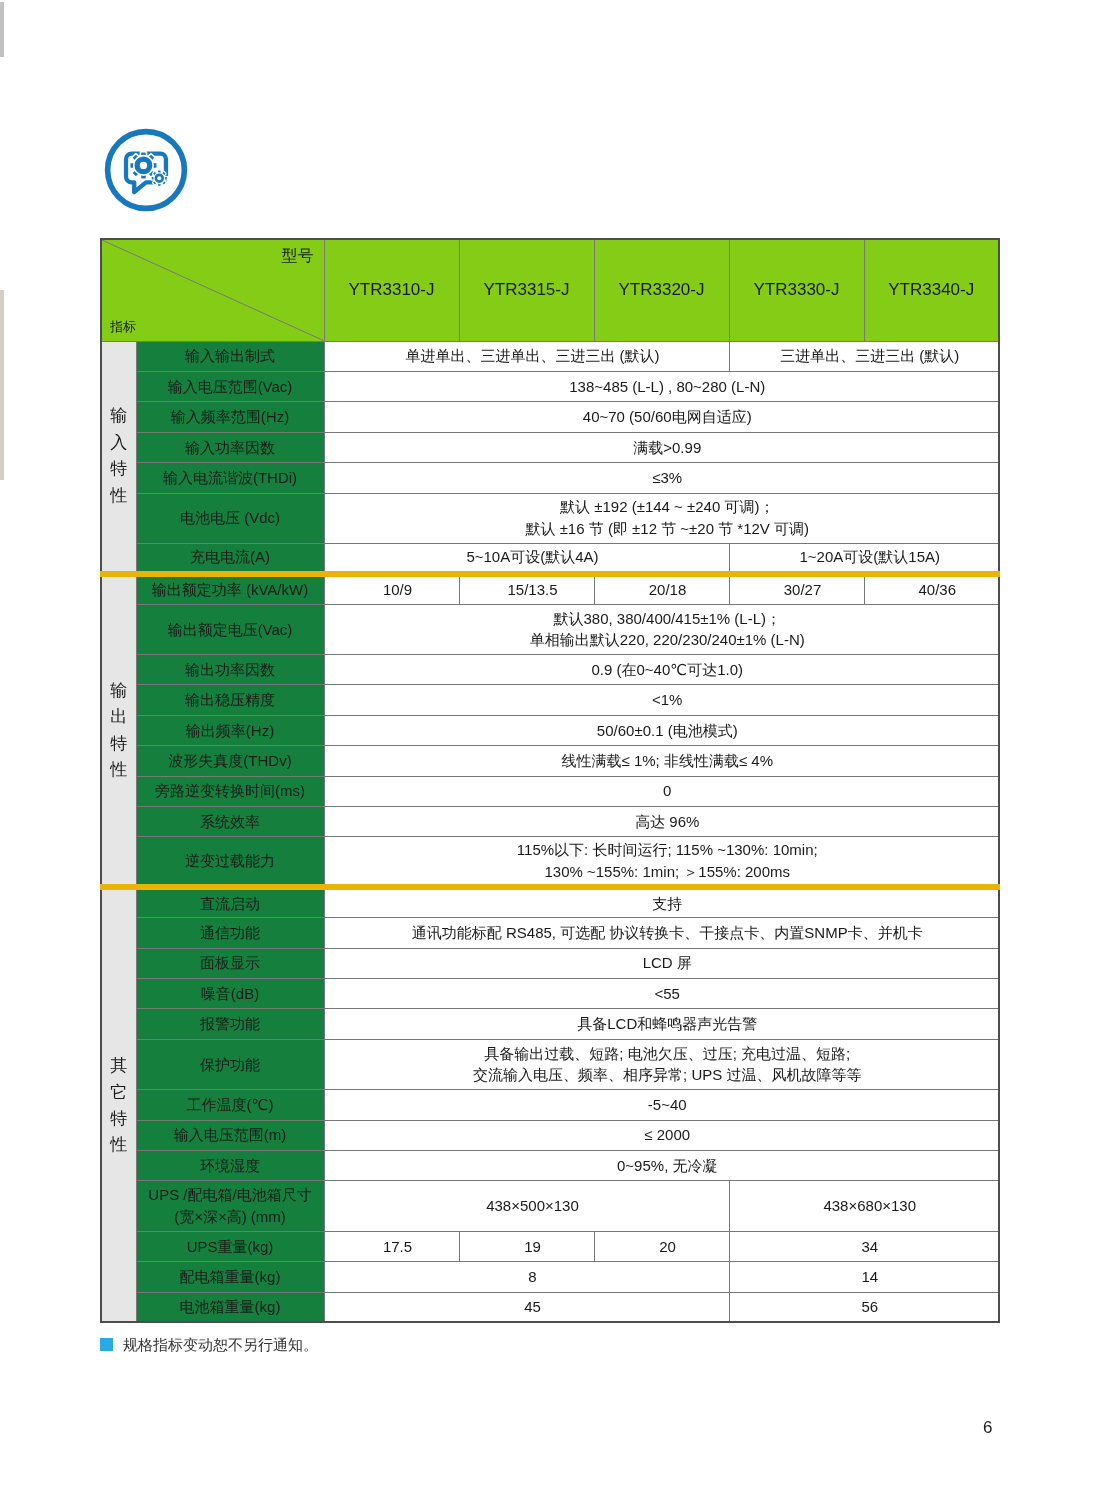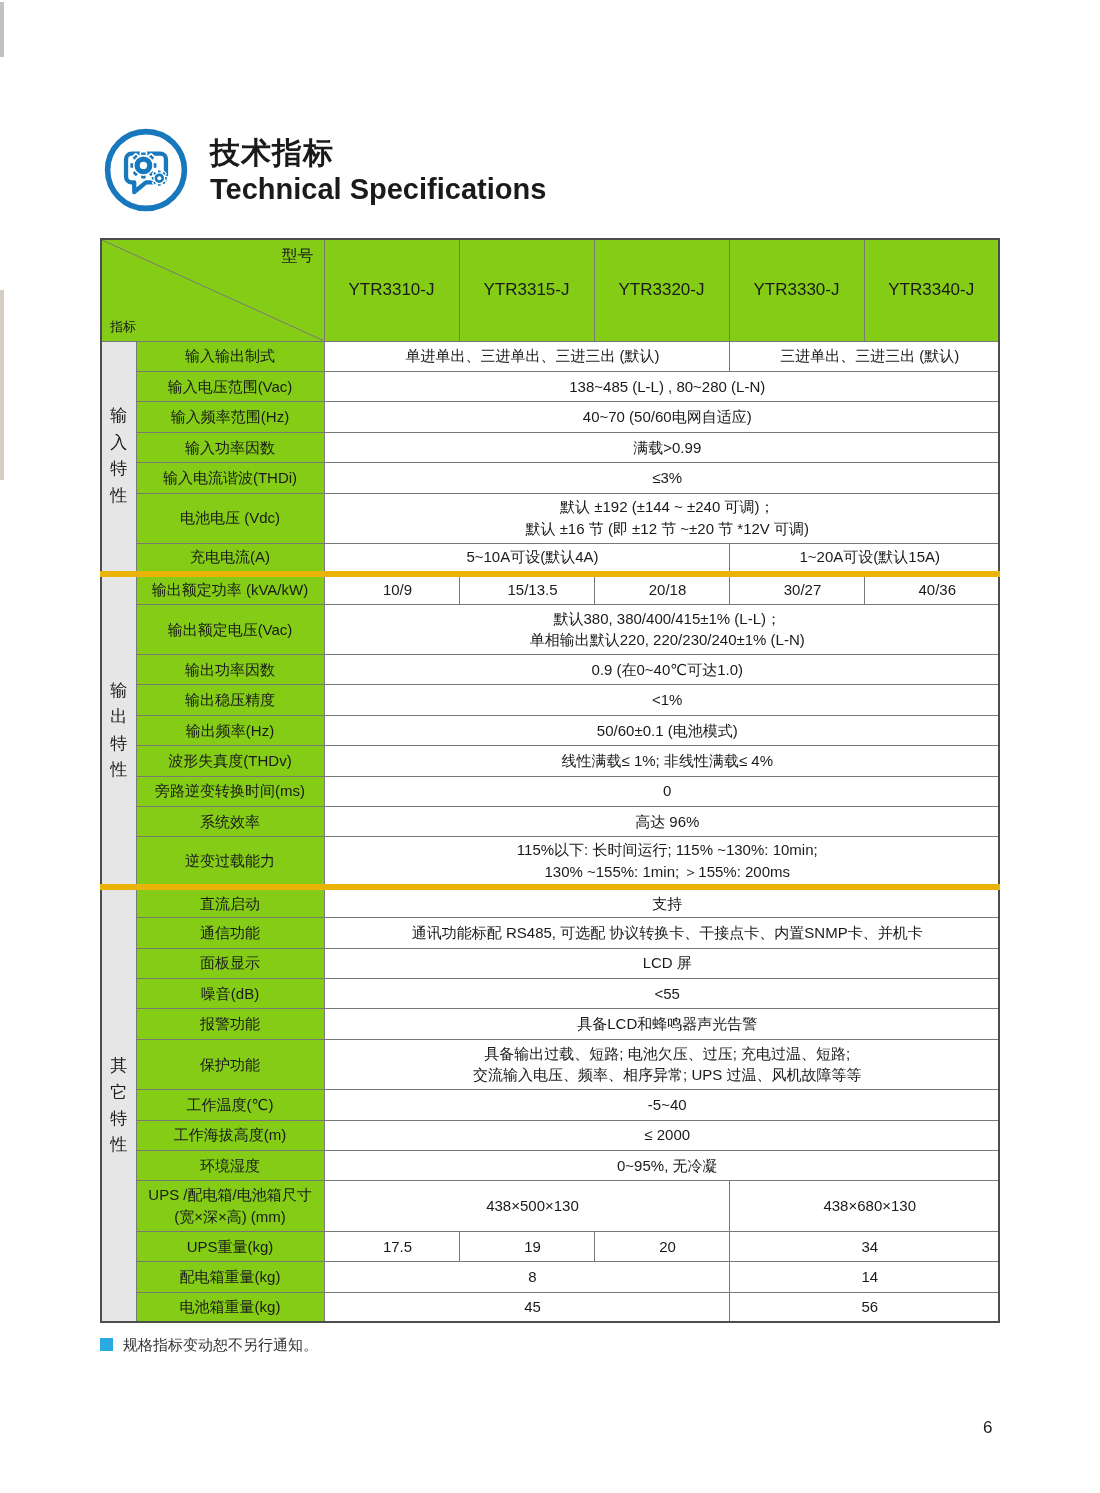--- a/index.html
+++ b/index.html
@@ -35,21 +35,21 @@
   .spec-table thead tr{height:50px;}
   .spec-table tbody tr{height:30.4px;}
   .spec-table tbody tr.tall{height:50.4px;}
   .spec-table tr.gs td{border-top:6px solid #eab308;margin-top:44px;}
   .spec-table th{background:#84cc16;font-size:17px;}
   .corner{position:relative;padding:0;}
   .corner .diag{position:absolute;left:0;top:0;width:100%;height:100%;}
   .corner .c-tr{position:absolute;right:10px;top:4px;font-size:16px;}
   .corner .c-bl{position:absolute;left:8px;bottom:4px;font-size:13px;}
   td.grp{background:#e6e6e6;font-size:17px;line-height:1.55;padding:2px 0;}
-  td.lbl{background:#84cc16;}
+  td.lbl{background:#15803d;}
   td.val{background:#ffffff;padding-left:16px;}
 
   
   .note{position:absolute;left:100px;top:1287px;display:flex;align-items:flex-start;margin-top:48px;}
   .note-bullet{width:13px;height:13px;background:var(--bullet,#29abe2);margin-top:3px;flex:0 0 auto;}
   .note-text{margin-left:10px;font-size:15px;color:#333333;line-height:1.3;}
 
   
   .page-number{position:absolute;left:983px;top:1418px;font-size:17px;color:#222222;}
 </style>
@@ -85,24 +85,20 @@
         <rect x="4" y="-1.8" width="4" height="3.6" rx="0.8"></rect>
         <rect x="-1.8" y="-8" width="3.6" height="4" rx="0.8" transform="rotate(45)"></rect>
         <rect x="-1.8" y="4" width="3.6" height="4" rx="0.8" transform="rotate(45)"></rect>
         <rect x="-8" y="-1.8" width="4" height="3.6" rx="0.8" transform="rotate(45)"></rect>
         <rect x="4" y="-1.8" width="4" height="3.6" rx="0.8" transform="rotate(45)"></rect>
       </g>
       <circle r="5.2" fill="currentColor" stroke="#ffffff" stroke-width="1.2"></circle>
       <circle r="2" fill="#ffffff"></circle>
     </g>
   </svg>
-  <div class="title-text">
-    <div class="title-zh">技术指标</div>
-    <div class="title-en">Technical Specifications</div>
-  </div>
 </div>
 
 <table class="spec-table">
   <colgroup>
     <col style="width:35px">
       <col style="width:188px">
     <col style="width:135px">
       <col style="width:135px">
       <col style="width:135px">
     <col style="width:135px">
@@ -233,21 +229,21 @@
       <tr class="tall">
         <td class="lbl">保护功能</td>
         <td class="val" colspan="5">具备输出过载、短路; 电池欠压、过压; 充电过温、短路;
 交流输入电压、频率、相序异常; UPS 过温、风机故障等等</td>
       </tr>
       <tr>
         <td class="lbl">工作温度(℃)</td>
         <td class="val" colspan="5">-5~40</td>
       </tr>
       <tr>
-        <td class="lbl">工作海拔高度(m)</td>
+        <td class="lbl">输入电压范围(m)</td>
         <td class="val" colspan="5">≤ 2000</td>
       </tr>
       <tr>
         <td class="lbl">环境湿度</td>
         <td class="val" colspan="5">0~95%, 无冷凝</td>
       </tr>
       <tr class="tall">
         <td class="lbl">UPS /配电箱/电池箱尺寸
 (宽×深×高) (mm)</td>
         <td class="val" colspan="3">438×500×130</td>

